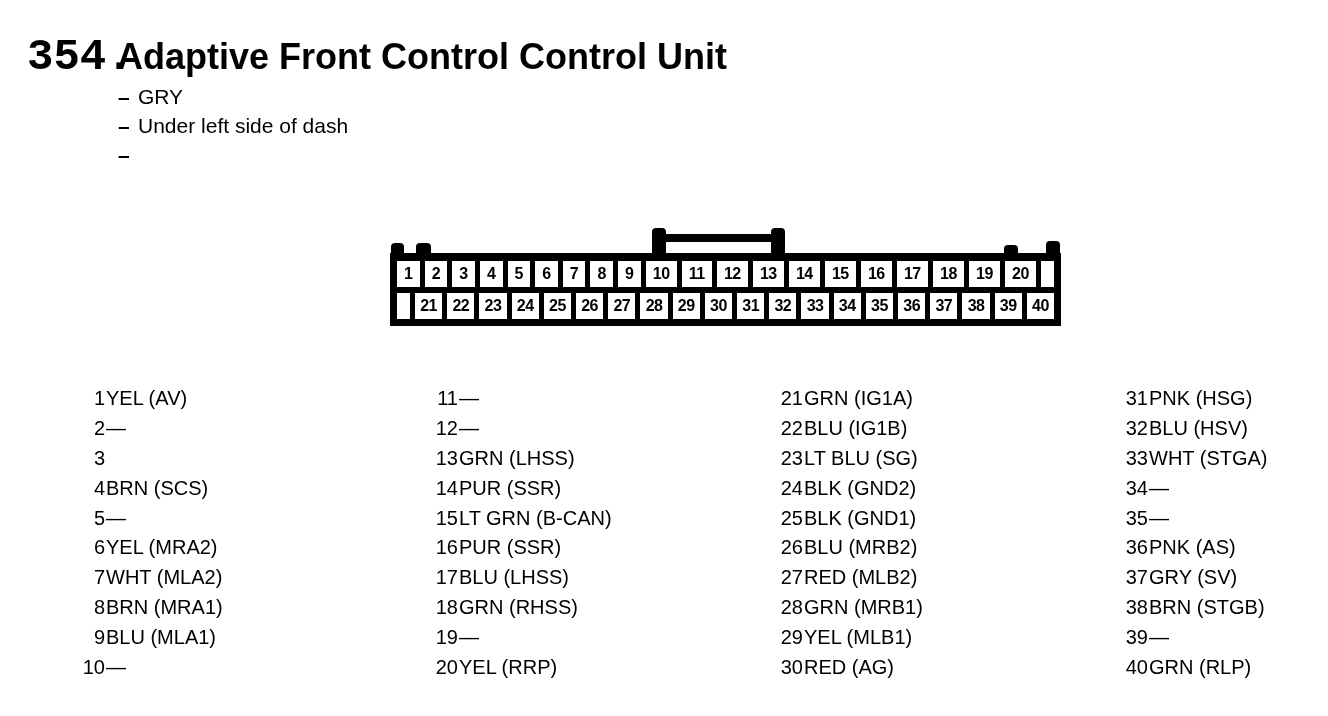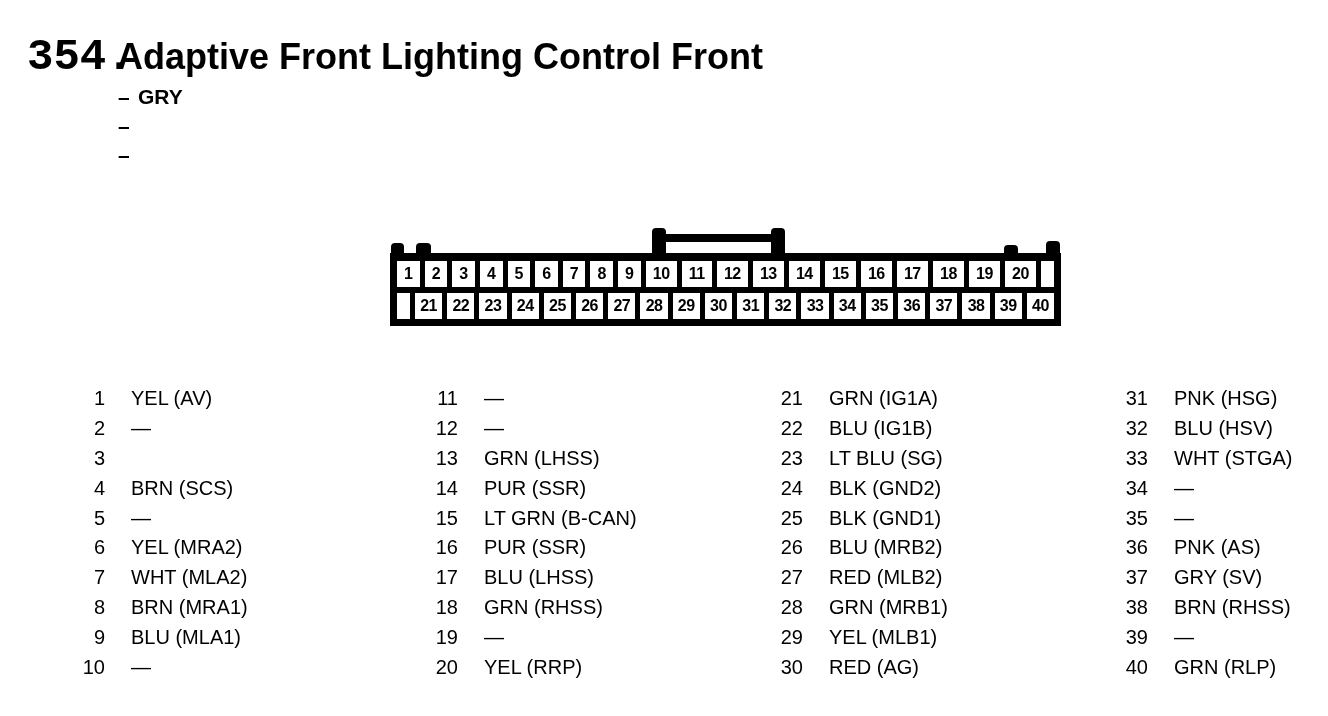--- a/index.html
+++ b/index.html
@@ -50,21 +50,20 @@
     height: 29px;
     font-size: 21px;
   }
   .note-dash {
     display: inline-block;
     width: 20px;
     font-weight: bold;
   }
   .note-text {
     white-space: nowrap;
-    font-weight: bold;
   }
 
   
   .connector {
     position: absolute;
     left: 390px;
     top: 253px;
     width: 671px;
     height: 73px;
     background: #000000;
@@ -133,40 +132,41 @@
     height: 29.8px;
     font-size: 20px;
   }
   .pin-num {
     display: inline-block;
     width: 30px;
     text-align: right;
     flex: 0 0 30px;
   }
   .pin-desc {
-    margin-left: 26px;
+    margin-left: 1px;
     white-space: nowrap;
   }
 </style>
 </head>
 <body>
 
 <div class="page">
 
   <div class="title-row">
     <span class="section-number">354.</span>
-    <h1 class="page-title">Adaptive Front Lighting Control Front</h1>
+    <h1 class="page-title">Adaptive Front Control Control Unit</h1>
   </div>
   <div class="notes">
       <div class="note-line">
         <span class="note-dash">–</span>
         <span class="note-text">GRY</span>
       </div>
       <div class="note-line">
         <span class="note-dash">–</span>
+        <span class="note-text">Under left side of dash</span>
       </div>
       <div class="note-line">
         <span class="note-dash">–</span>
       </div>
     </div>
 
   <div class="connector">
     <div class="conn-tab tab-a"></div>
     <div class="conn-tab tab-b"></div>
     <div class="bracket-post post-left"></div>
@@ -372,21 +372,21 @@
         <div class="pin-entry">
           <span class="pin-num">36</span>
           <span class="pin-desc">PNK (AS)</span>
         </div>
         <div class="pin-entry">
           <span class="pin-num">37</span>
           <span class="pin-desc">GRY (SV)</span>
         </div>
         <div class="pin-entry">
           <span class="pin-num">38</span>
-          <span class="pin-desc">BRN (RHSS)</span>
+          <span class="pin-desc">BRN (STGB)</span>
         </div>
         <div class="pin-entry">
           <span class="pin-num">39</span>
           <span class="pin-desc">—</span>
         </div>
         <div class="pin-entry">
           <span class="pin-num">40</span>
           <span class="pin-desc">GRN (RLP)</span>
         </div>
       </div>

